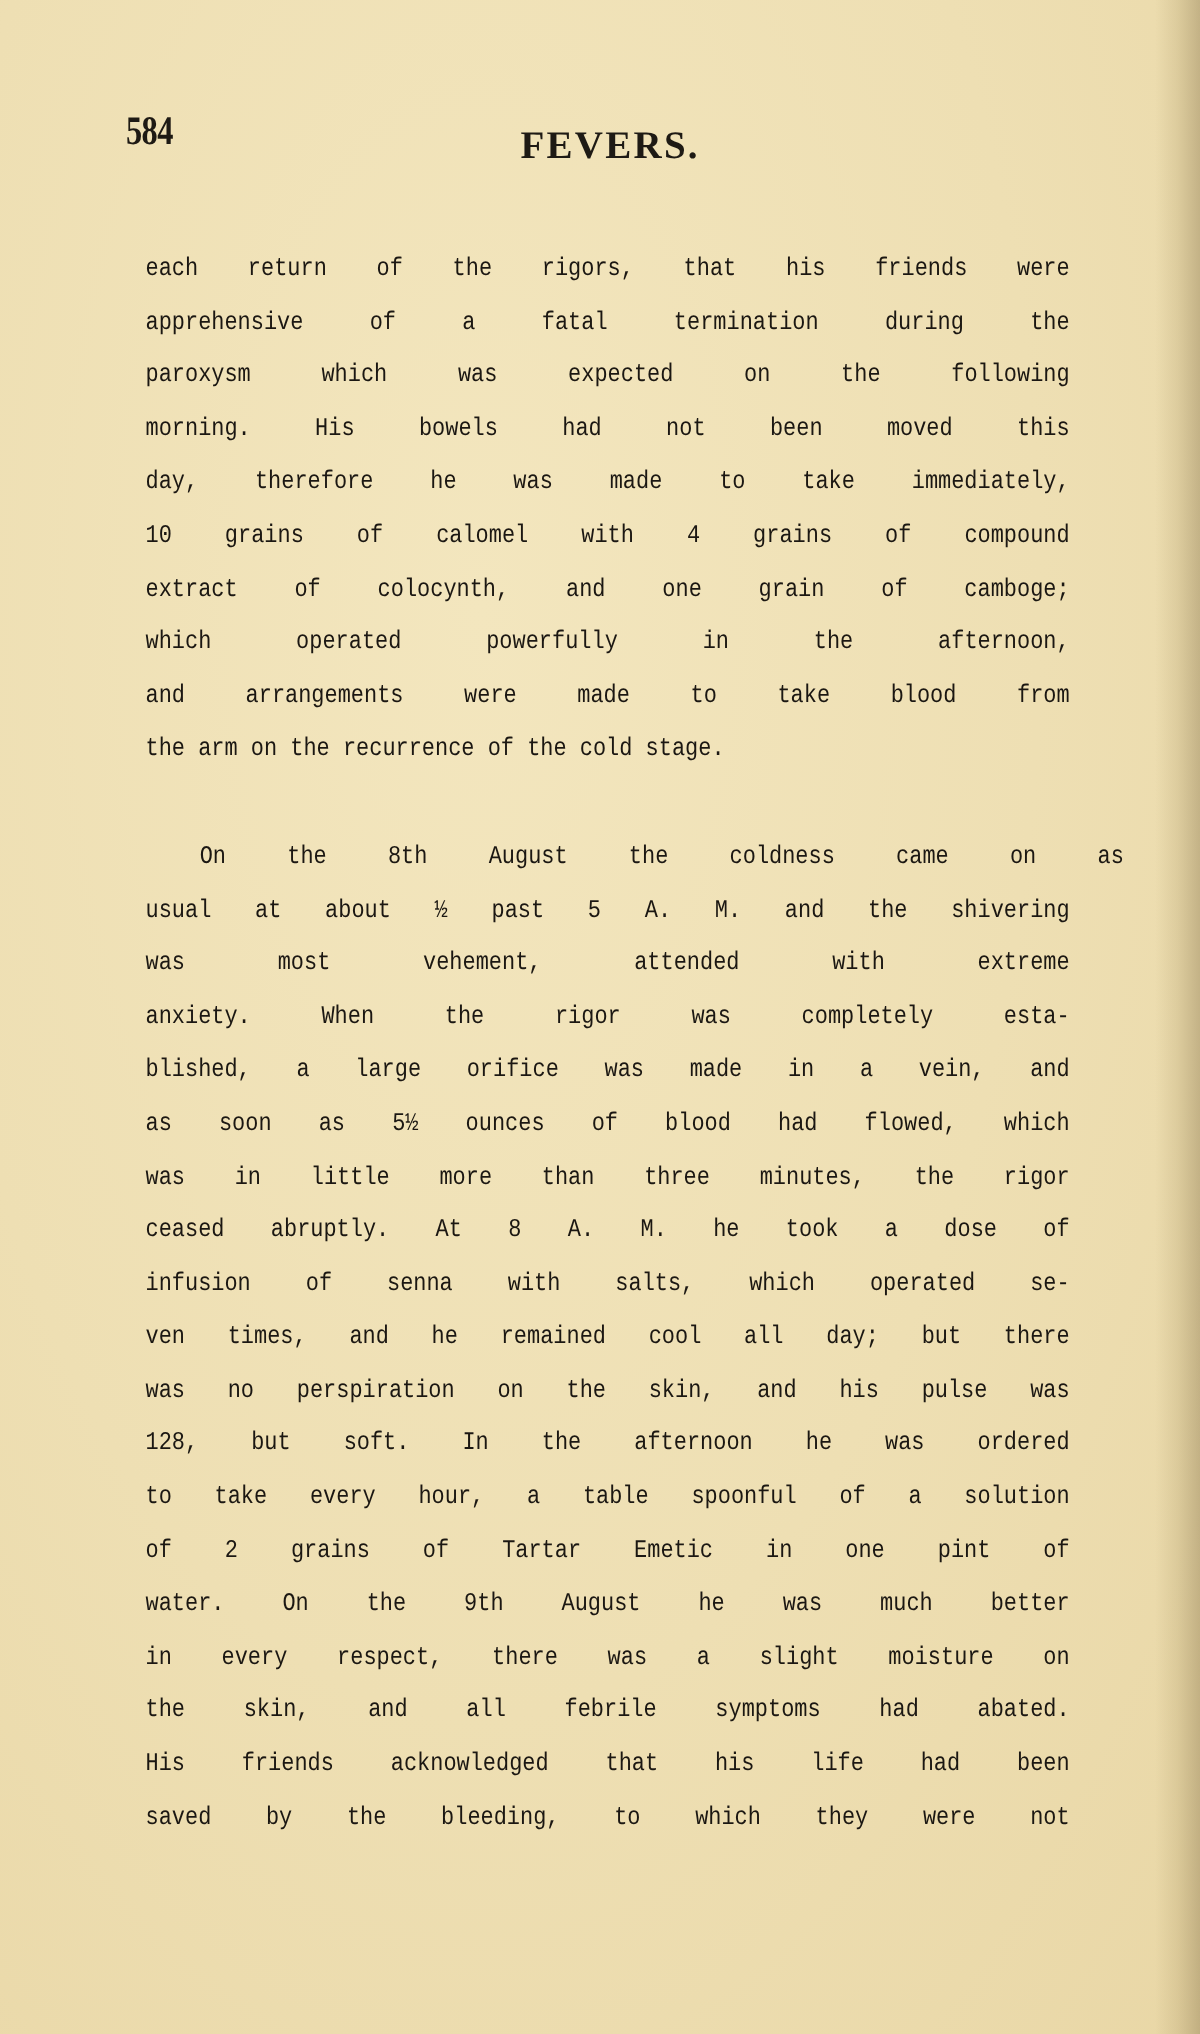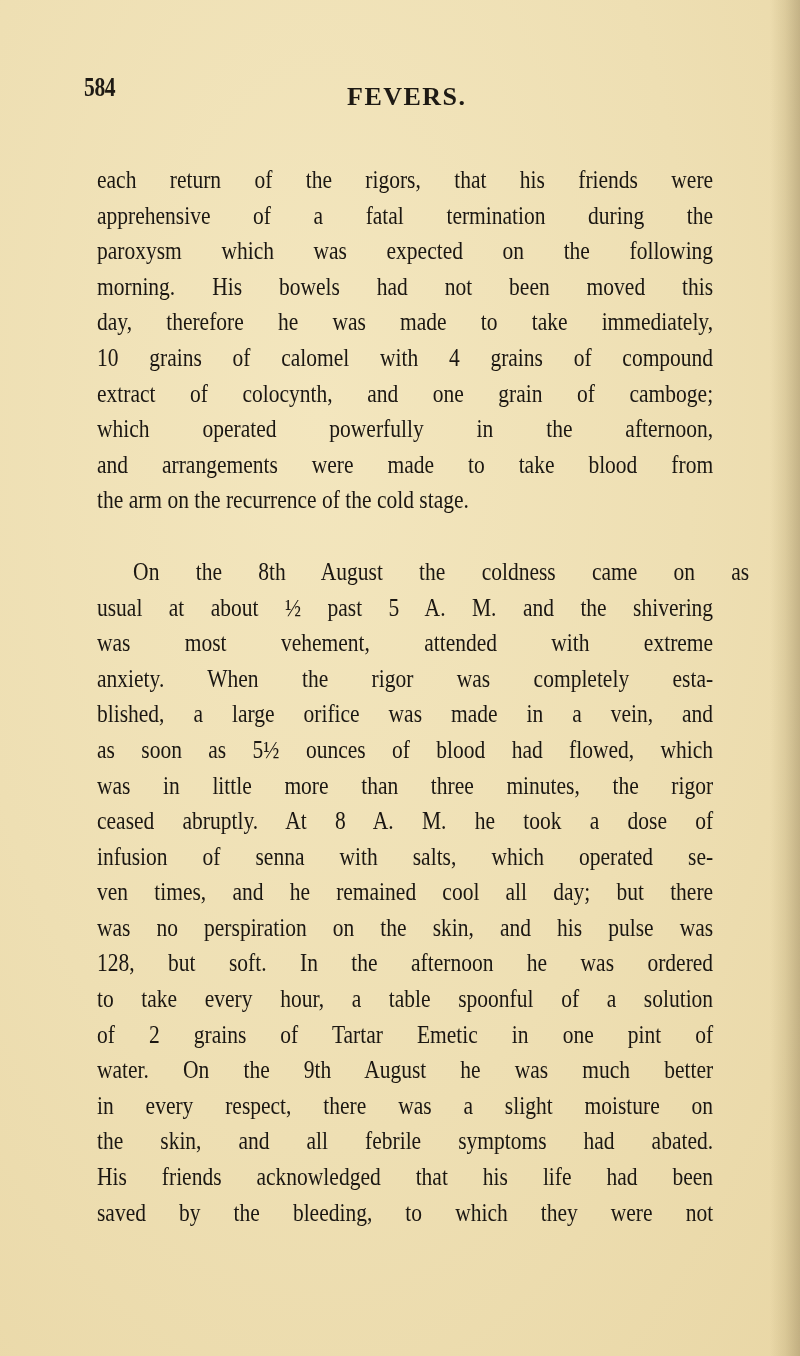--- a/index.html
+++ b/index.html
@@ -47,22 +47,22 @@
       top: 10px;
       font-size: 26px;
       font-weight: bold;
       letter-spacing: 1.5px;
     }
     .body-text {
       position: absolute;
       left: 97px;
       top: 162px;
       width: 616px;
-      font-family: Liberation Serif, serif;
-      font-size: 25px;
+      font-family: Liberation Mono, monospace;
+      font-size: 17px;
       line-height: 35.6px;
       color: #1b1712;
     }
     .para {
       margin: 0;
       text-align: justify;
       text-align-last: justify;
     }
     .line {
       display: block;

